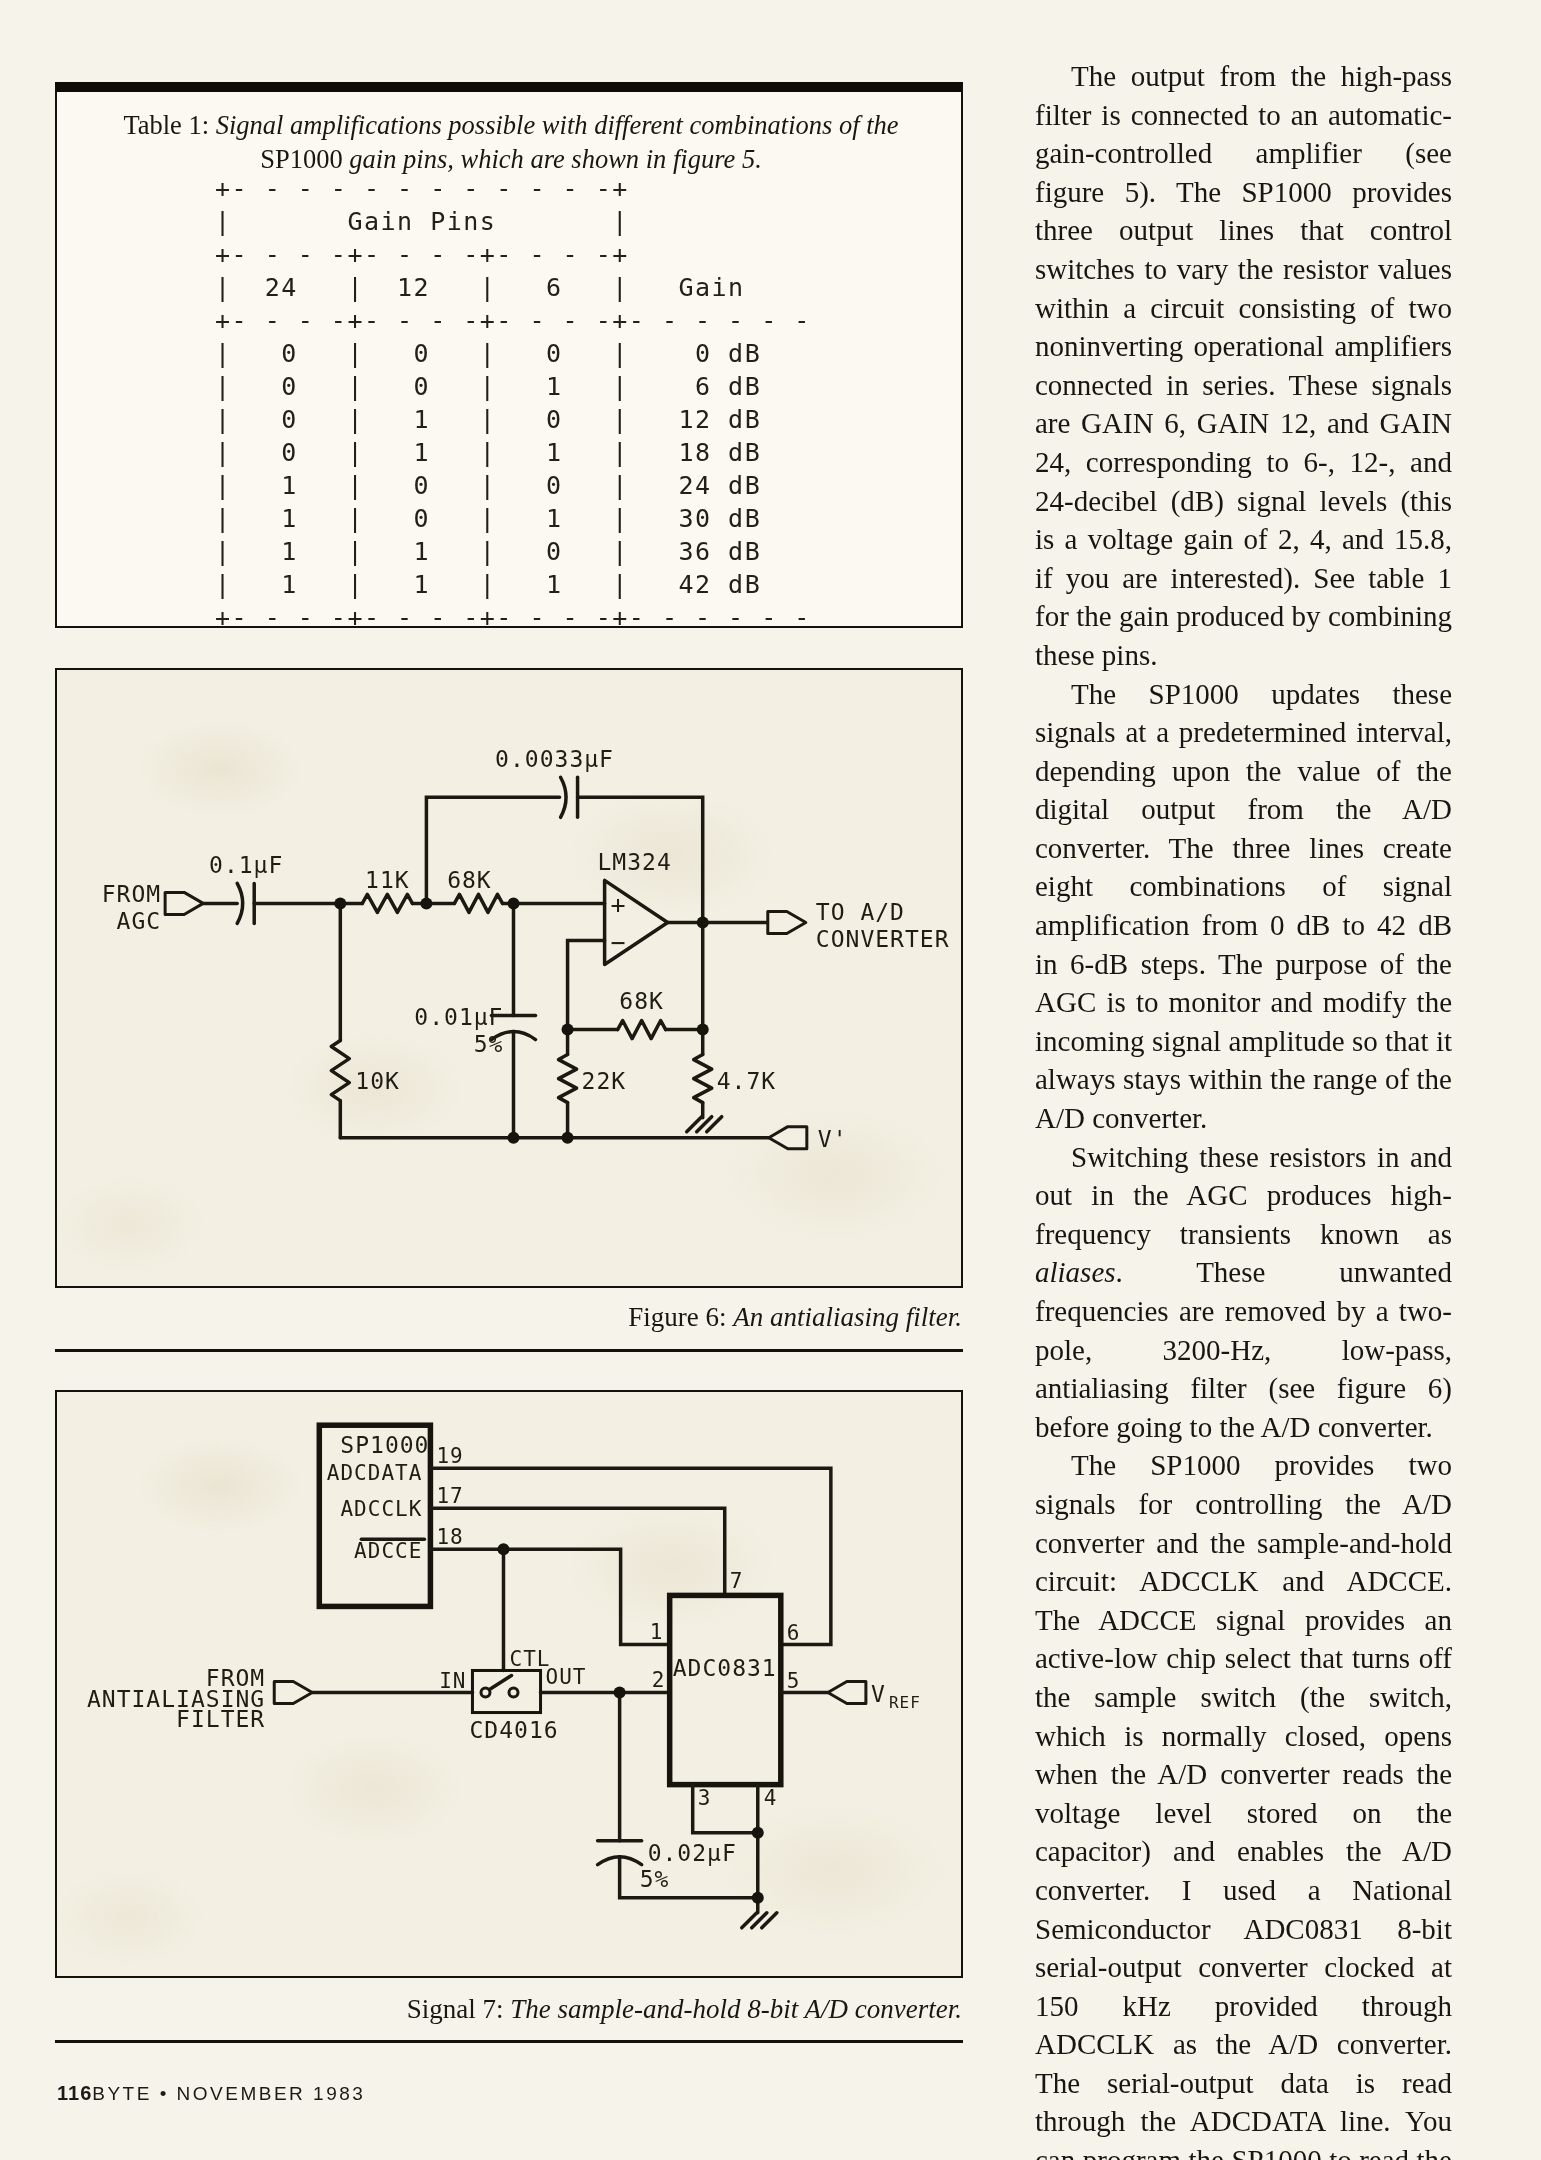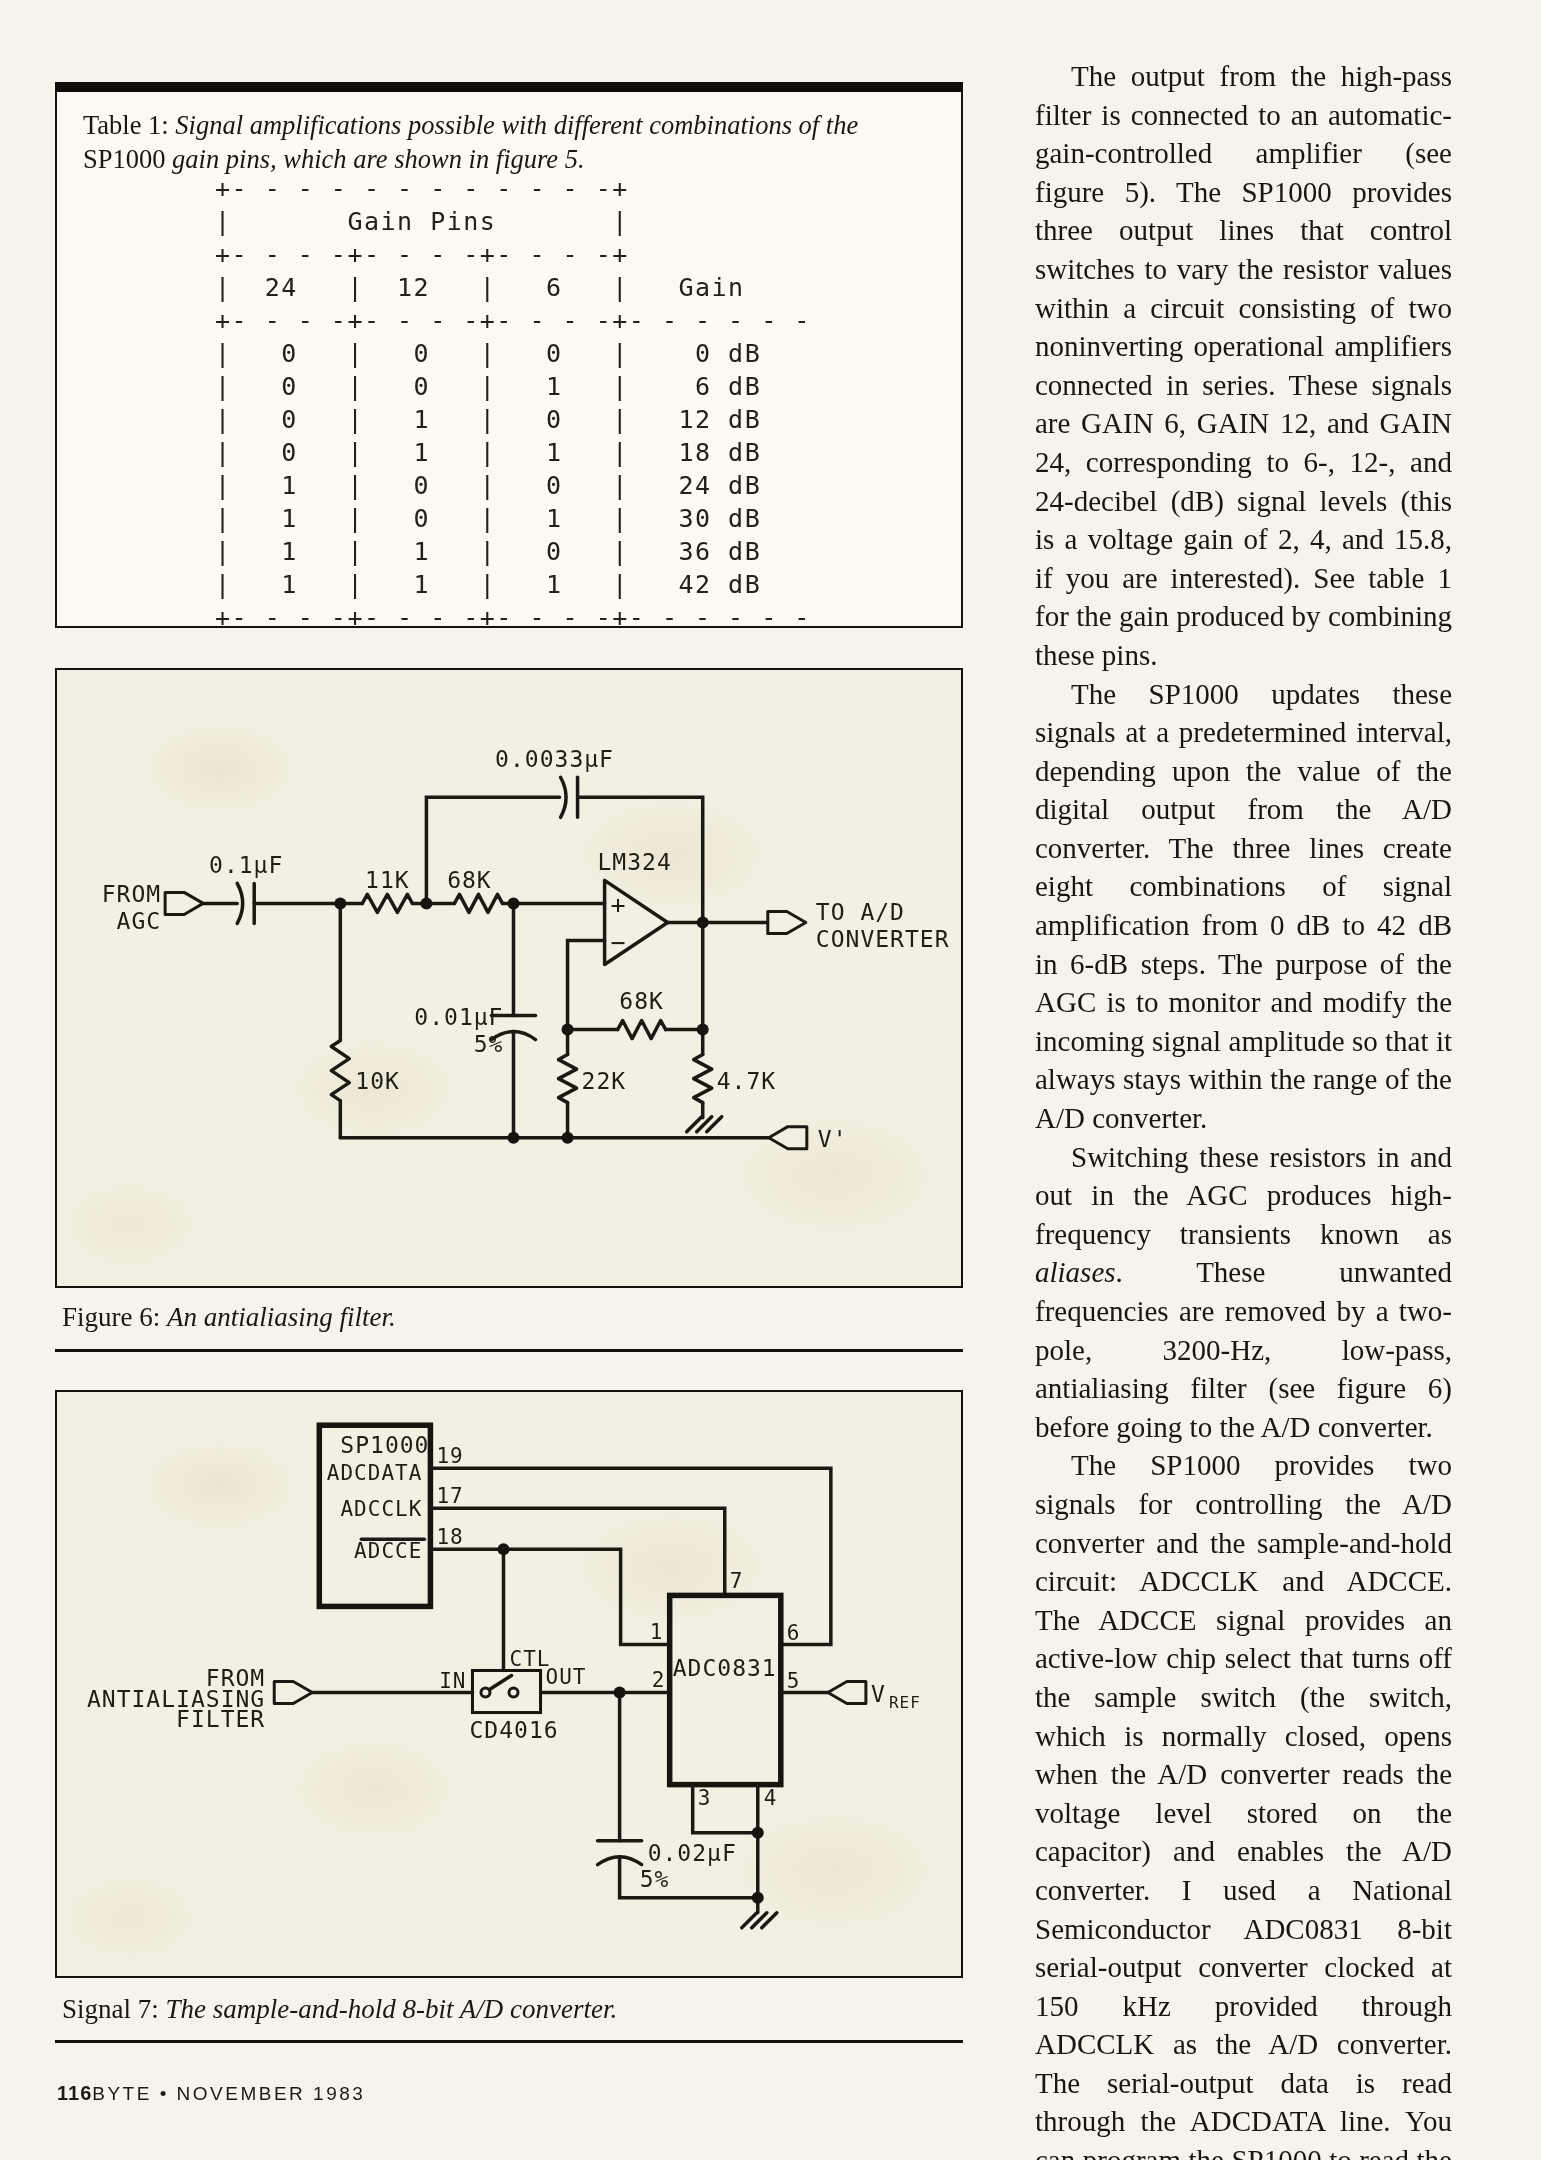--- a/index.html
+++ b/index.html
@@ -10,21 +10,21 @@
   }
   
   .tablebox{
     position:absolute;left:55px;top:82px;width:908px;height:546px;
     background:#fbf9f2;
     border:2px solid #14120d;border-top:10px solid #0d0c09;
     box-sizing:border-box;
   }
   .tcaption{
     position:absolute;left:26px;top:16px;width:856px;
-    font-size:26.5px;line-height:34px;color:#191712;
+    font-size:26.5px;line-height:34px;color:#191712;text-align:center;
   }
   .tcaption .rm{font-style:normal}
   .tcaption .it{font-style:italic}
   .asciitbl{
     position:absolute;left:158px;top:80px;margin:0;
     font-family:"DejaVu Sans Mono",monospace;
     font-size:25px;line-height:33px;letter-spacing:1.5px;
     color:#22201a;white-space:pre;
   }
   
@@ -37,21 +37,21 @@
       radial-gradient(ellipse 130px 80px at 35% 68%, rgba(198,188,148,.17), transparent 70%),
       radial-gradient(ellipse 160px 95px at 86% 82%, rgba(193,183,143,.15), transparent 70%),
       radial-gradient(ellipse 110px 70px at 8% 90%, rgba(198,188,148,.14), transparent 70%);
     border:2.5px solid #14120d;box-sizing:border-box;
   }
   #fig6box{top:668px;height:620px;}
   #fig7box{top:1390px;height:588px;}
   .figbox svg{position:absolute;left:0;top:0;width:100%;height:100%;}
   .fcaption{
     position:absolute;left:62px;width:900px;margin:0;
-    font-size:27px;line-height:34px;color:#191712;
+    font-size:27px;line-height:34px;color:#191712;text-align:right;
   }
   #fig6cap{top:1300px;}
   #fig7cap{top:1992px;}
   .rule{position:absolute;left:55px;width:908px;height:2.5px;background:#14120d;}
   #rule6{top:1349px;}
   #rule7{top:2040px;}
   
   .schl{font-family:"DejaVu Sans Mono",monospace;font-size:23px;fill:#201d15;letter-spacing:1px;}
   .schl.sm{font-size:21px;}
   .schl.big{font-size:25px;}

